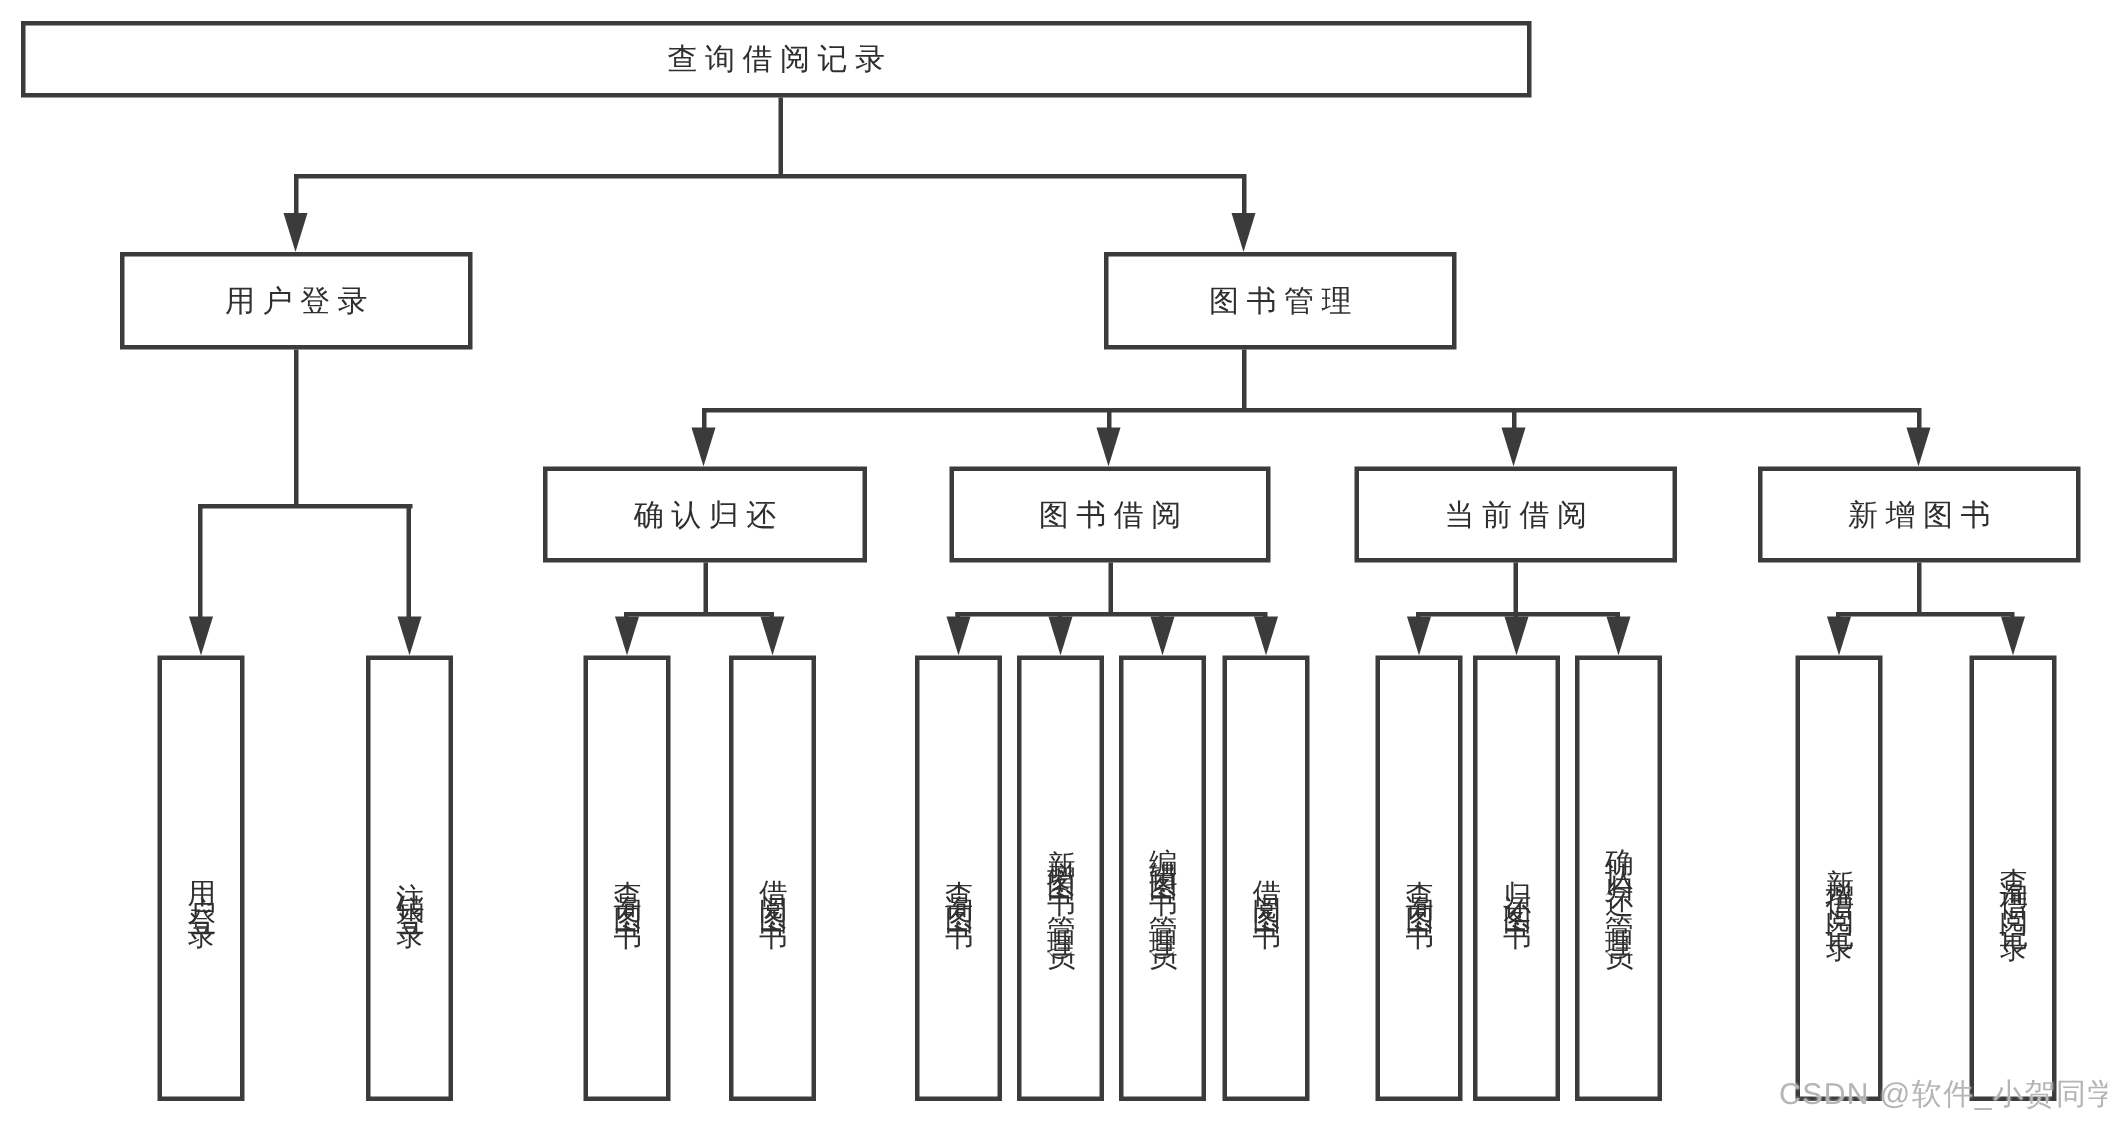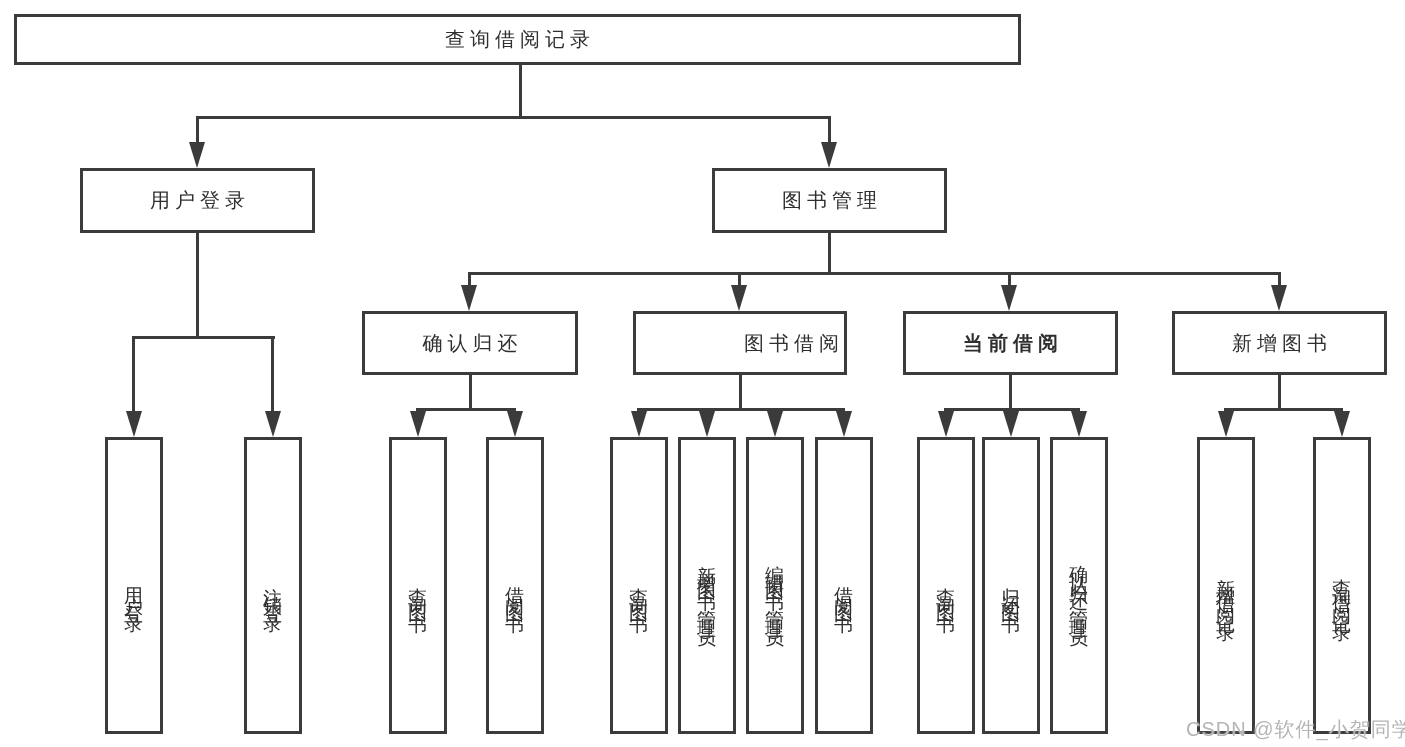--- a/index.html
+++ b/index.html
@@ -34,31 +34,31 @@
 
 <div class="canvas">
 
   <div class="box" style="left:14px;top:14px;width:1007px;height:51px;">
     <span class="lbl">查询借阅记录</span>
   </div>
 
   <div class="box" style="left:80px;top:168px;width:235px;height:65px;">
     <span class="lbl">用户登录</span>
   </div>
-  <div class="box" style="left:712px;top:168px;width:235px;height:65px;">
+  <div class="box" style="left:736px;top:168px;width:235px;height:65px;">
     <span class="lbl">图书管理</span>
   </div>
 
   <div class="box" style="left:362px;top:311px;width:216px;height:64px;">
     <span class="lbl">确认归还</span>
   </div>
-  <div class="box" style="left:633px;top:311px;width:214px;height:64px;justify-content:flex-end;">
+  <div class="box" style="left:633px;top:311px;width:214px;height:64px;">
     <span class="lbl">图书借阅</span>
   </div>
-  <div class="box" style="left:903px;top:311px;width:215px;height:64px;font-weight:bold;">
+  <div class="box" style="left:903px;top:311px;width:215px;height:64px;">
     <span class="lbl">当前借阅</span>
   </div>
   <div class="box" style="left:1172px;top:311px;width:215px;height:64px;">
     <span class="lbl">新增图书</span>
   </div>
 
   <div class="box vbox" style="left:105px;top:437px;width:58px;height:297px;">
     <span class="lbl">用户登录</span>
   </div>
   <div class="box vbox" style="left:244px;top:437px;width:58px;height:297px;">

